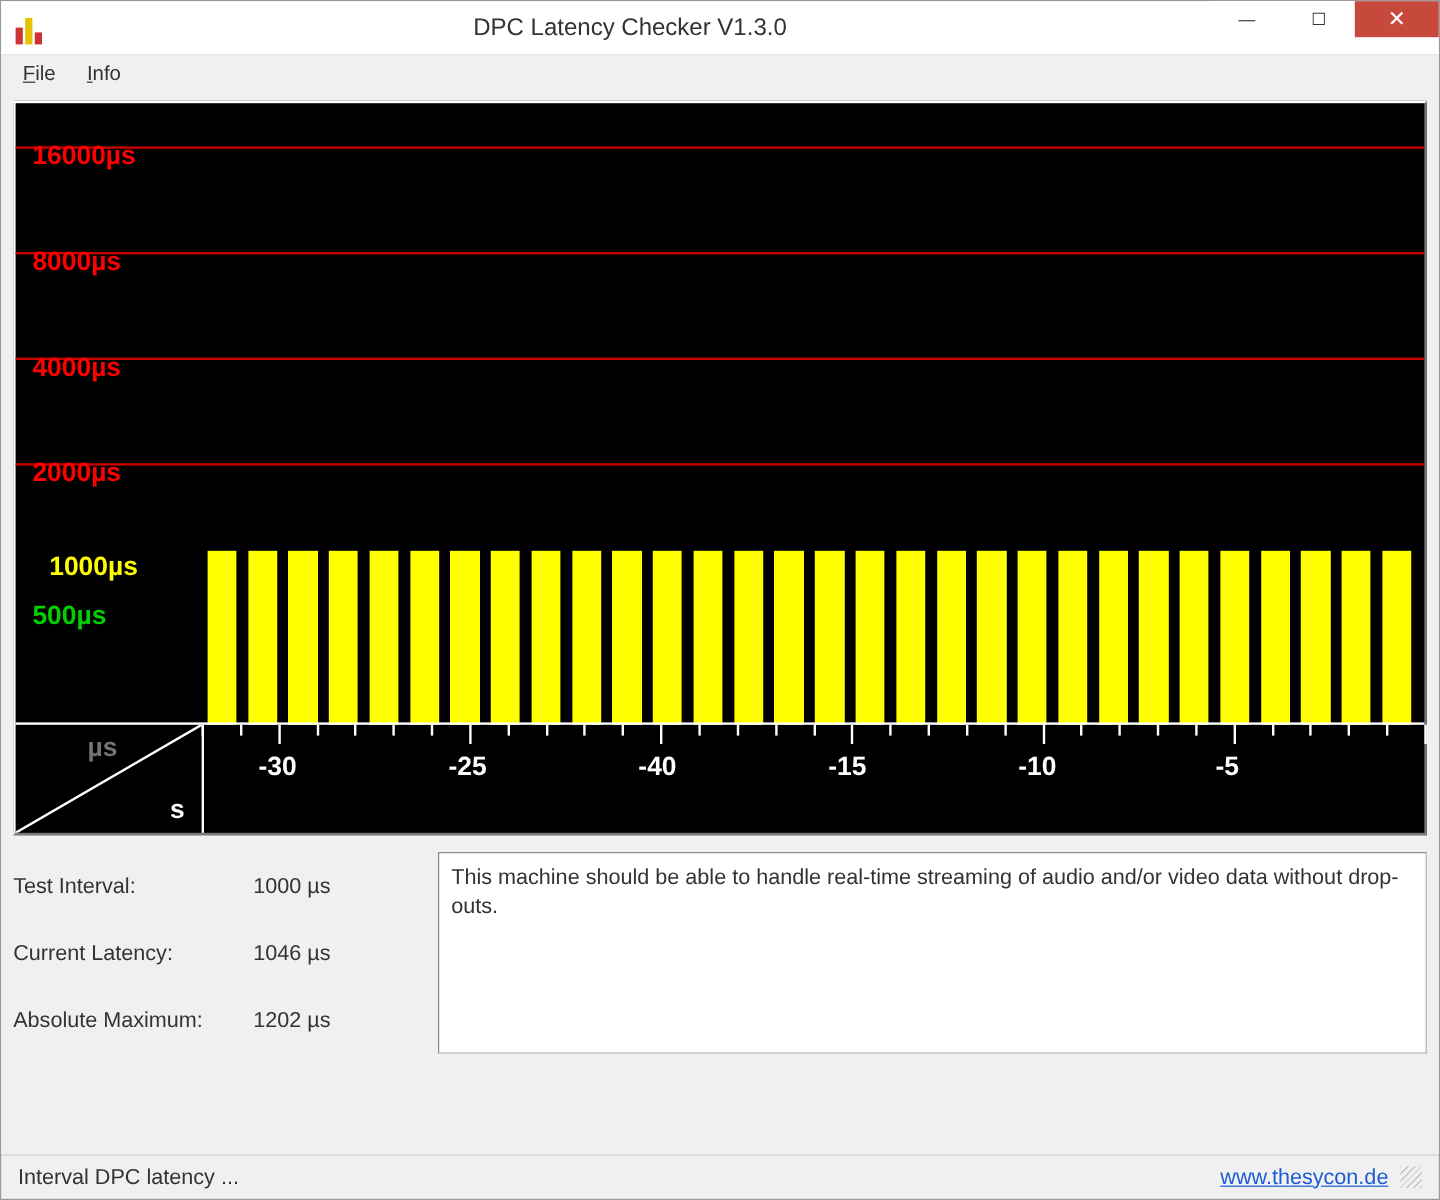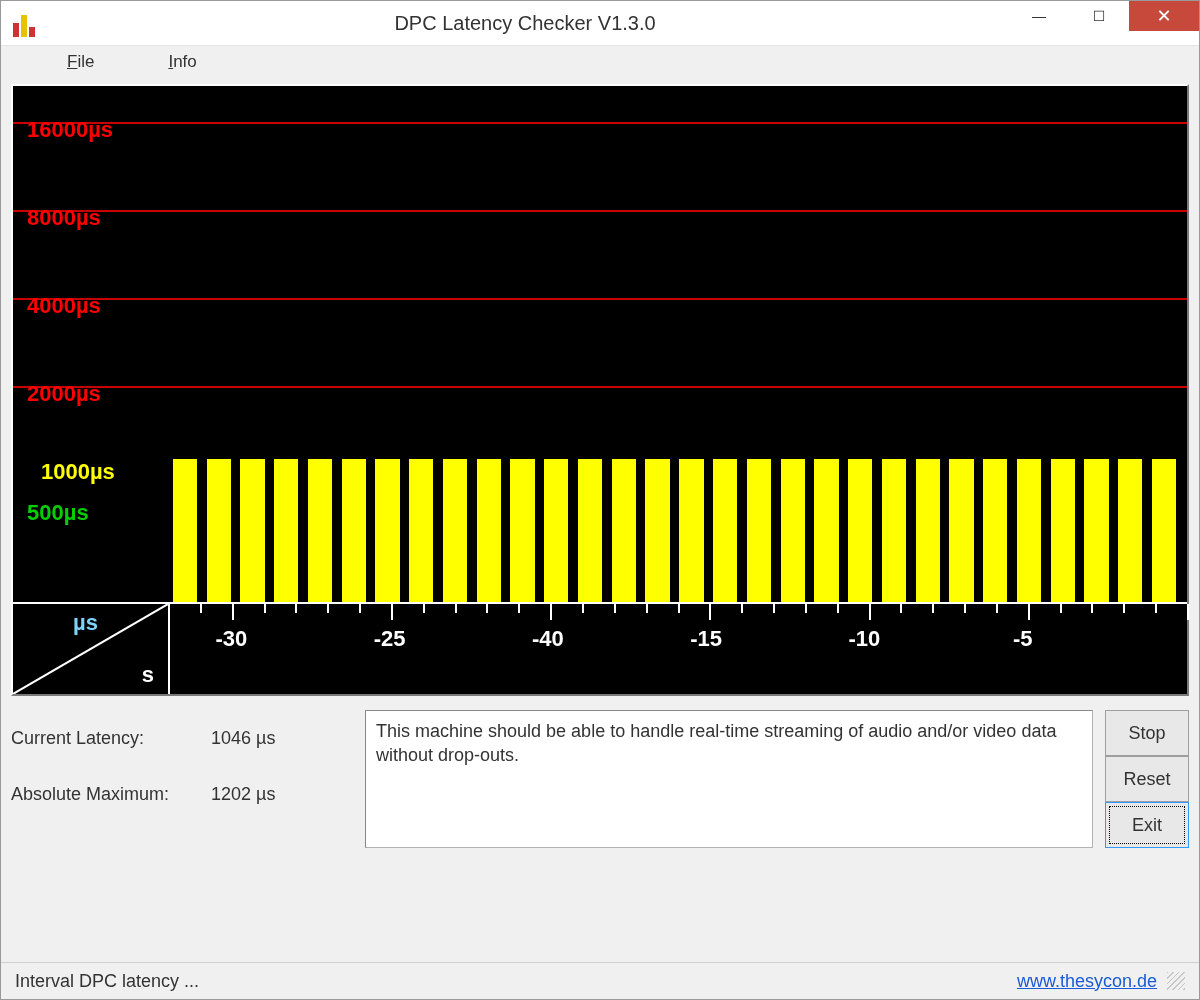--- a/index.html
+++ b/index.html
@@ -9,34 +9,34 @@
   .titlebar { height:44px; background:#fff; display:flex; align-items:center; }
   .titlebar .icon { width:28px; height:28px; margin-left:12px; display:flex; align-items:flex-end; }
   .titlebar .icon span { display:inline-block; width:6px; margin-right:2px; }
   .titlebar .title { flex:1; text-align:center; font-size:20px; color:#333; }
   .winbtns { display:flex; height:100%; }
   .winbtn { width:60px; height:30px; display:flex; align-items:center; justify-content:center;
             font-size:14px; background:#fff; }
   .winbtn.close { width:70px; background:#c7493c; color:#fff; font-size:18px; }
   .menubar { height:32px; background:#f0f0f0; border-top:1px solid #e5e5e5; display:flex;
              align-items:center; padding:0 18px; font-size:17px; }
-  .menuitem { margin-right:26px; cursor:default;margin-left:48px; }
+  .menuitem { margin-right:26px; cursor:default; }
   .menuitem .ul { text-decoration:underline; }
   .content { flex:1; background:#f0f0f0; padding:6px 10px 4px 10px; display:flex; flex-direction:column; }
   .graph-panel { background:#000; position:relative; border:2px solid #fff; border-right-color:#7a7a7a;
                  border-bottom-color:#7a7a7a; height:608px; }
   .plot { position:absolute; left:0; right:0; top:0; bottom:90px; }
   .ytick { position:absolute; left:14px; font-weight:bold; font-size:22px; }
   .yline { position:absolute; left:0; right:0; height:2px; }
   .bars { position:absolute; left:155px; right:6px; bottom:0; top:0; display:flex; }
   .bar-slot { flex:1; display:flex; justify-content:center; }
   .bar { width:72%; background:#ffff00; align-self:flex-end; }
   .xaxis { position:absolute; left:0; right:0; bottom:0; height:90px; border-top:2px solid #fff; }
   .corner { position:absolute; left:0; bottom:0; width:155px; height:90px; border-right:2px solid #fff; }
-  .corner .ylab { position:absolute; left:60px; top:6px; color:#7dd3fc; font-weight:bold; font-size:22px; }
+  .corner .ylab { position:absolute; left:60px; top:6px; color:#737373; font-weight:bold; font-size:22px; }
   .corner .xlab { position:absolute; right:14px; bottom:6px; color:#fff; font-weight:bold; font-size:22px; }
   .corner .diag { position:absolute; left:0; bottom:0; width:100%; height:100%; }
   .ticks { position:absolute; left:155px; right:0; top:0; height:18px; }
   .tick { position:absolute; top:0; width:2px; background:#fff; }
   .xticks-labels { position:absolute; left:155px; right:6px; top:22px; height:40px; }
   .xtl { position:absolute; color:#fff; font-weight:bold; font-size:22px; transform:translateX(-50%); }
   .lower { display:flex; gap:12px; margin-top:14px; }
   .stats { width:342px; font-size:18px; }
   .stats-row { display:flex; height:56px; align-items:center; }
   .stats-row .lab { width:200px; }
@@ -232,34 +232,33 @@
             <div class="xtl" style="left: 53.125%;">-15</div>
             <div class="xtl" style="left: 68.75%;">-10</div>
             <div class="xtl" style="left: 84.375%;">-5</div>
           </div>
       </div>
     </div>
 
     <div class="lower">
       <div class="stats">
         <div class="stats-row">
+          <div class="lab">Test Interval:</div>
+          <div>1000 µs</div>
+        </div>
+        <div class="stats-row">
           <div class="lab">Current Latency:</div>
           <div>1046 µs</div>
         </div>
         <div class="stats-row">
           <div class="lab">Absolute Maximum:</div>
           <div>1202 µs</div>
         </div>
       </div>
       <div class="msgbox">This machine should be able to handle real-time streaming of audio and/or video data without drop-outs.</div>
-      <div class="btns">
-        <div class="btn">Stop</div>
-        <div class="btn">Reset</div>
-        <div class="btn focus">Exit</div>
-      </div>
     </div>
   </div>
 
   <div class="statusbar">
     <div>Interval DPC latency ...</div>
     <div class="sp"></div>
     <a href="#">www.thesycon.de</a>
     <div class="grip"></div>
   </div>
 </div>

